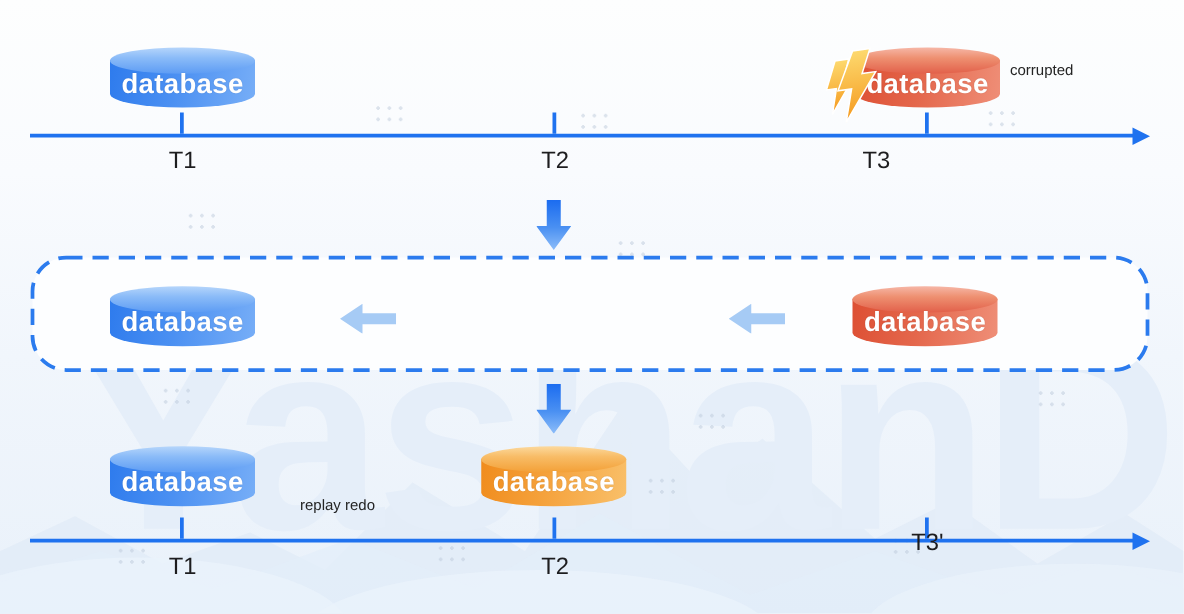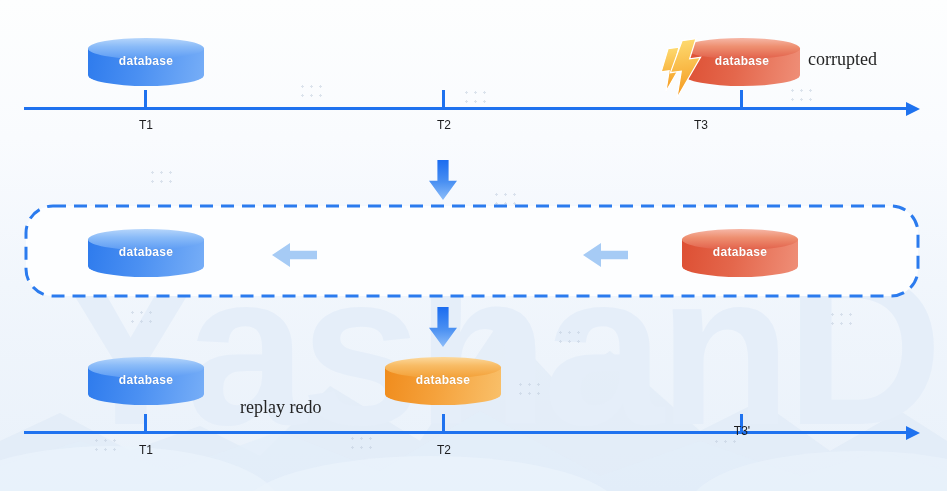--- a/index.html
+++ b/index.html
@@ -18,29 +18,29 @@
   .dots {
     position:absolute; width:26px; height:18px; z-index:1; opacity:.5;
     background-image:radial-gradient(circle,#bcc9da 1.2px,transparent 1.4px);
     background-size:9px 9px;
   }
   
   .timeline { position:absolute; left:24px; width:884px; height:3px; background:#1f72ef; z-index:1; }
   .tl-arrowhead { position:absolute; left:906px; width:0; height:0; z-index:1;
     border-left:14px solid #1f72ef; border-top:7px solid transparent; border-bottom:7px solid transparent; }
   .tick { position:absolute; width:3px; height:17px; background:#1f72ef; z-index:1; }
-  .tick-label { position:absolute; width:70px; text-align:center; font-size:12px; color:#1d1d1f; z-index:1; }
-  .side-label { position:absolute; font-size:18px; color:#242424; z-index:2; white-space:nowrap;font-family:Liberation Serif, serif; }
+  .tick-label { position:absolute; width:70px; text-align:center; font-size:19px; color:#1d1d1f; z-index:1; }
+  .side-label { position:absolute; font-size:12px; color:#242424; z-index:2; white-space:nowrap; }
   
   .cyl { position:absolute; width:116px; height:48px; z-index:2; }
   .cyl .body { position:absolute; left:0; right:0; top:10px; bottom:0;
     border-radius:0 0 58px 58px / 0 0 11px 11px; }
   .cyl .top { position:absolute; left:0; right:0; top:0; height:21px; border-radius:50%; }
   .cyl .label { position:absolute; left:0; right:0; top:16px; text-align:center;
-    color:#fff; font-size:12px; font-weight:bold; letter-spacing:.3px;
+    color:#fff; font-size:22px; font-weight:bold; letter-spacing:.3px;
     text-shadow:0 0 1px rgba(0,0,0,.18); }
   .cyl.blue  .body { background:linear-gradient(100deg,#2e7bed 0%,#4b90f2 45%,#77aef7 100%); }
   .cyl.blue  .top  { background:linear-gradient(180deg,#b5d5fb 0%,#8abbf8 40%,#5d9cf4 100%); }
   .cyl.red   .body { background:linear-gradient(100deg,#dd4f33 0%,#e4674c 45%,#ef8f78 100%); }
   .cyl.red   .top  { background:linear-gradient(180deg,#f6b7a7 0%,#ee9071 40%,#e2604a 100%); }
   .cyl.orange .body{ background:linear-gradient(100deg,#f08c1d 0%,#f5a23c 45%,#f9c06a 100%); }
   .cyl.orange .top { background:linear-gradient(180deg,#fcd99d 0%,#f8bc66 40%,#f3a037 100%); }
   
   .down-arrow { position:absolute; width:28px; height:40px; z-index:2;
     background:linear-gradient(180deg,#1b6cf0 0%,#4a90f2 55%,#8dbdf9 100%);

